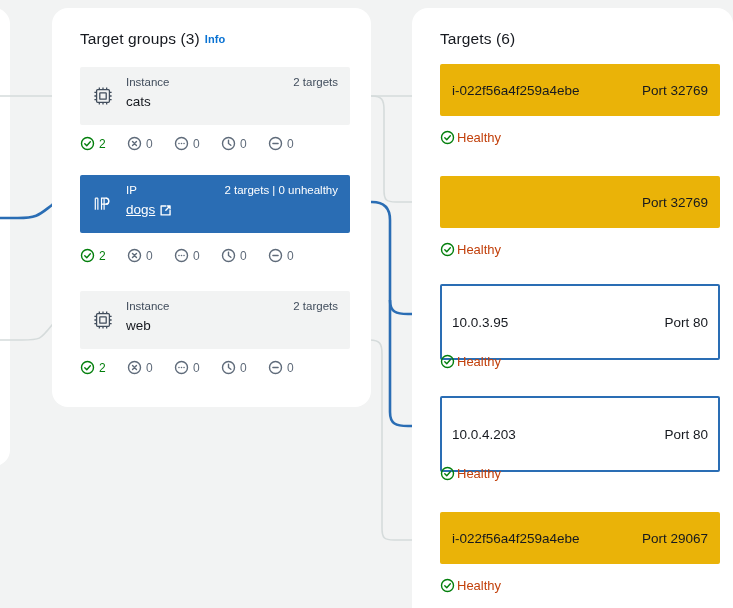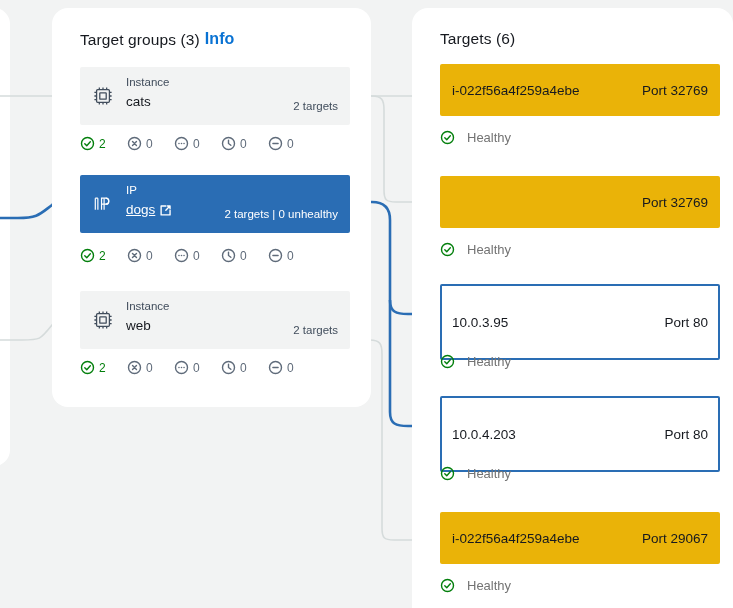--- a/index.html
+++ b/index.html
@@ -53,21 +53,21 @@
   .panel-title {
     position: absolute;
     left: 28px; top: 22px;
     font-size: 15.5px;
     color: #16191f;
     font-weight: 400;
     letter-spacing: 0.1px;
     white-space: nowrap;
   }
   .panel-title .info-link {
-    font-size: 16px;
+    font-size: 11px;
     font-weight: bold;
     color: #0972d3;
     text-decoration: none;
     margin-left: 5px;
     vertical-align: 1px;
     cursor: pointer;
   }
 
   
   .tg-block { position: absolute; left: 0; width: 100%; }
@@ -115,21 +115,20 @@
     top: 28px;
     width: 13px; height: 13px;
     color: #ffffff;
   }
   .tg-count {
     position: absolute;
     right: 12px; top: 9px;
     font-size: 11.5px;
     color: #414d5c;
     white-space: nowrap;
-    margin-top: 24px;
   }
   .tg-card.selected .tg-count { color: #ffffff; text-align: right; }
 
   
   .status-row {
     position: absolute;
     left: 28px;
     display: flex;
     align-items: center;
     gap: 0;
@@ -175,23 +174,23 @@
     font-size: 13.5px;
     color: #16191f;
     white-space: nowrap;
   }
   .t-card.selected .t-port { right: 10px; }
   .t-health {
     position: absolute;
     left: 28px;
     display: flex;
     align-items: center;
-    gap: 12px;
+    gap: 2px;
     font-size: 13px;
-    color: #737373;
+    color: #c2410c;
     white-space: nowrap;
   }
 </style>
 </head>
 <body>
 
 <div class="stage">
 
   <div class="panel-left-partial"></div>
 

